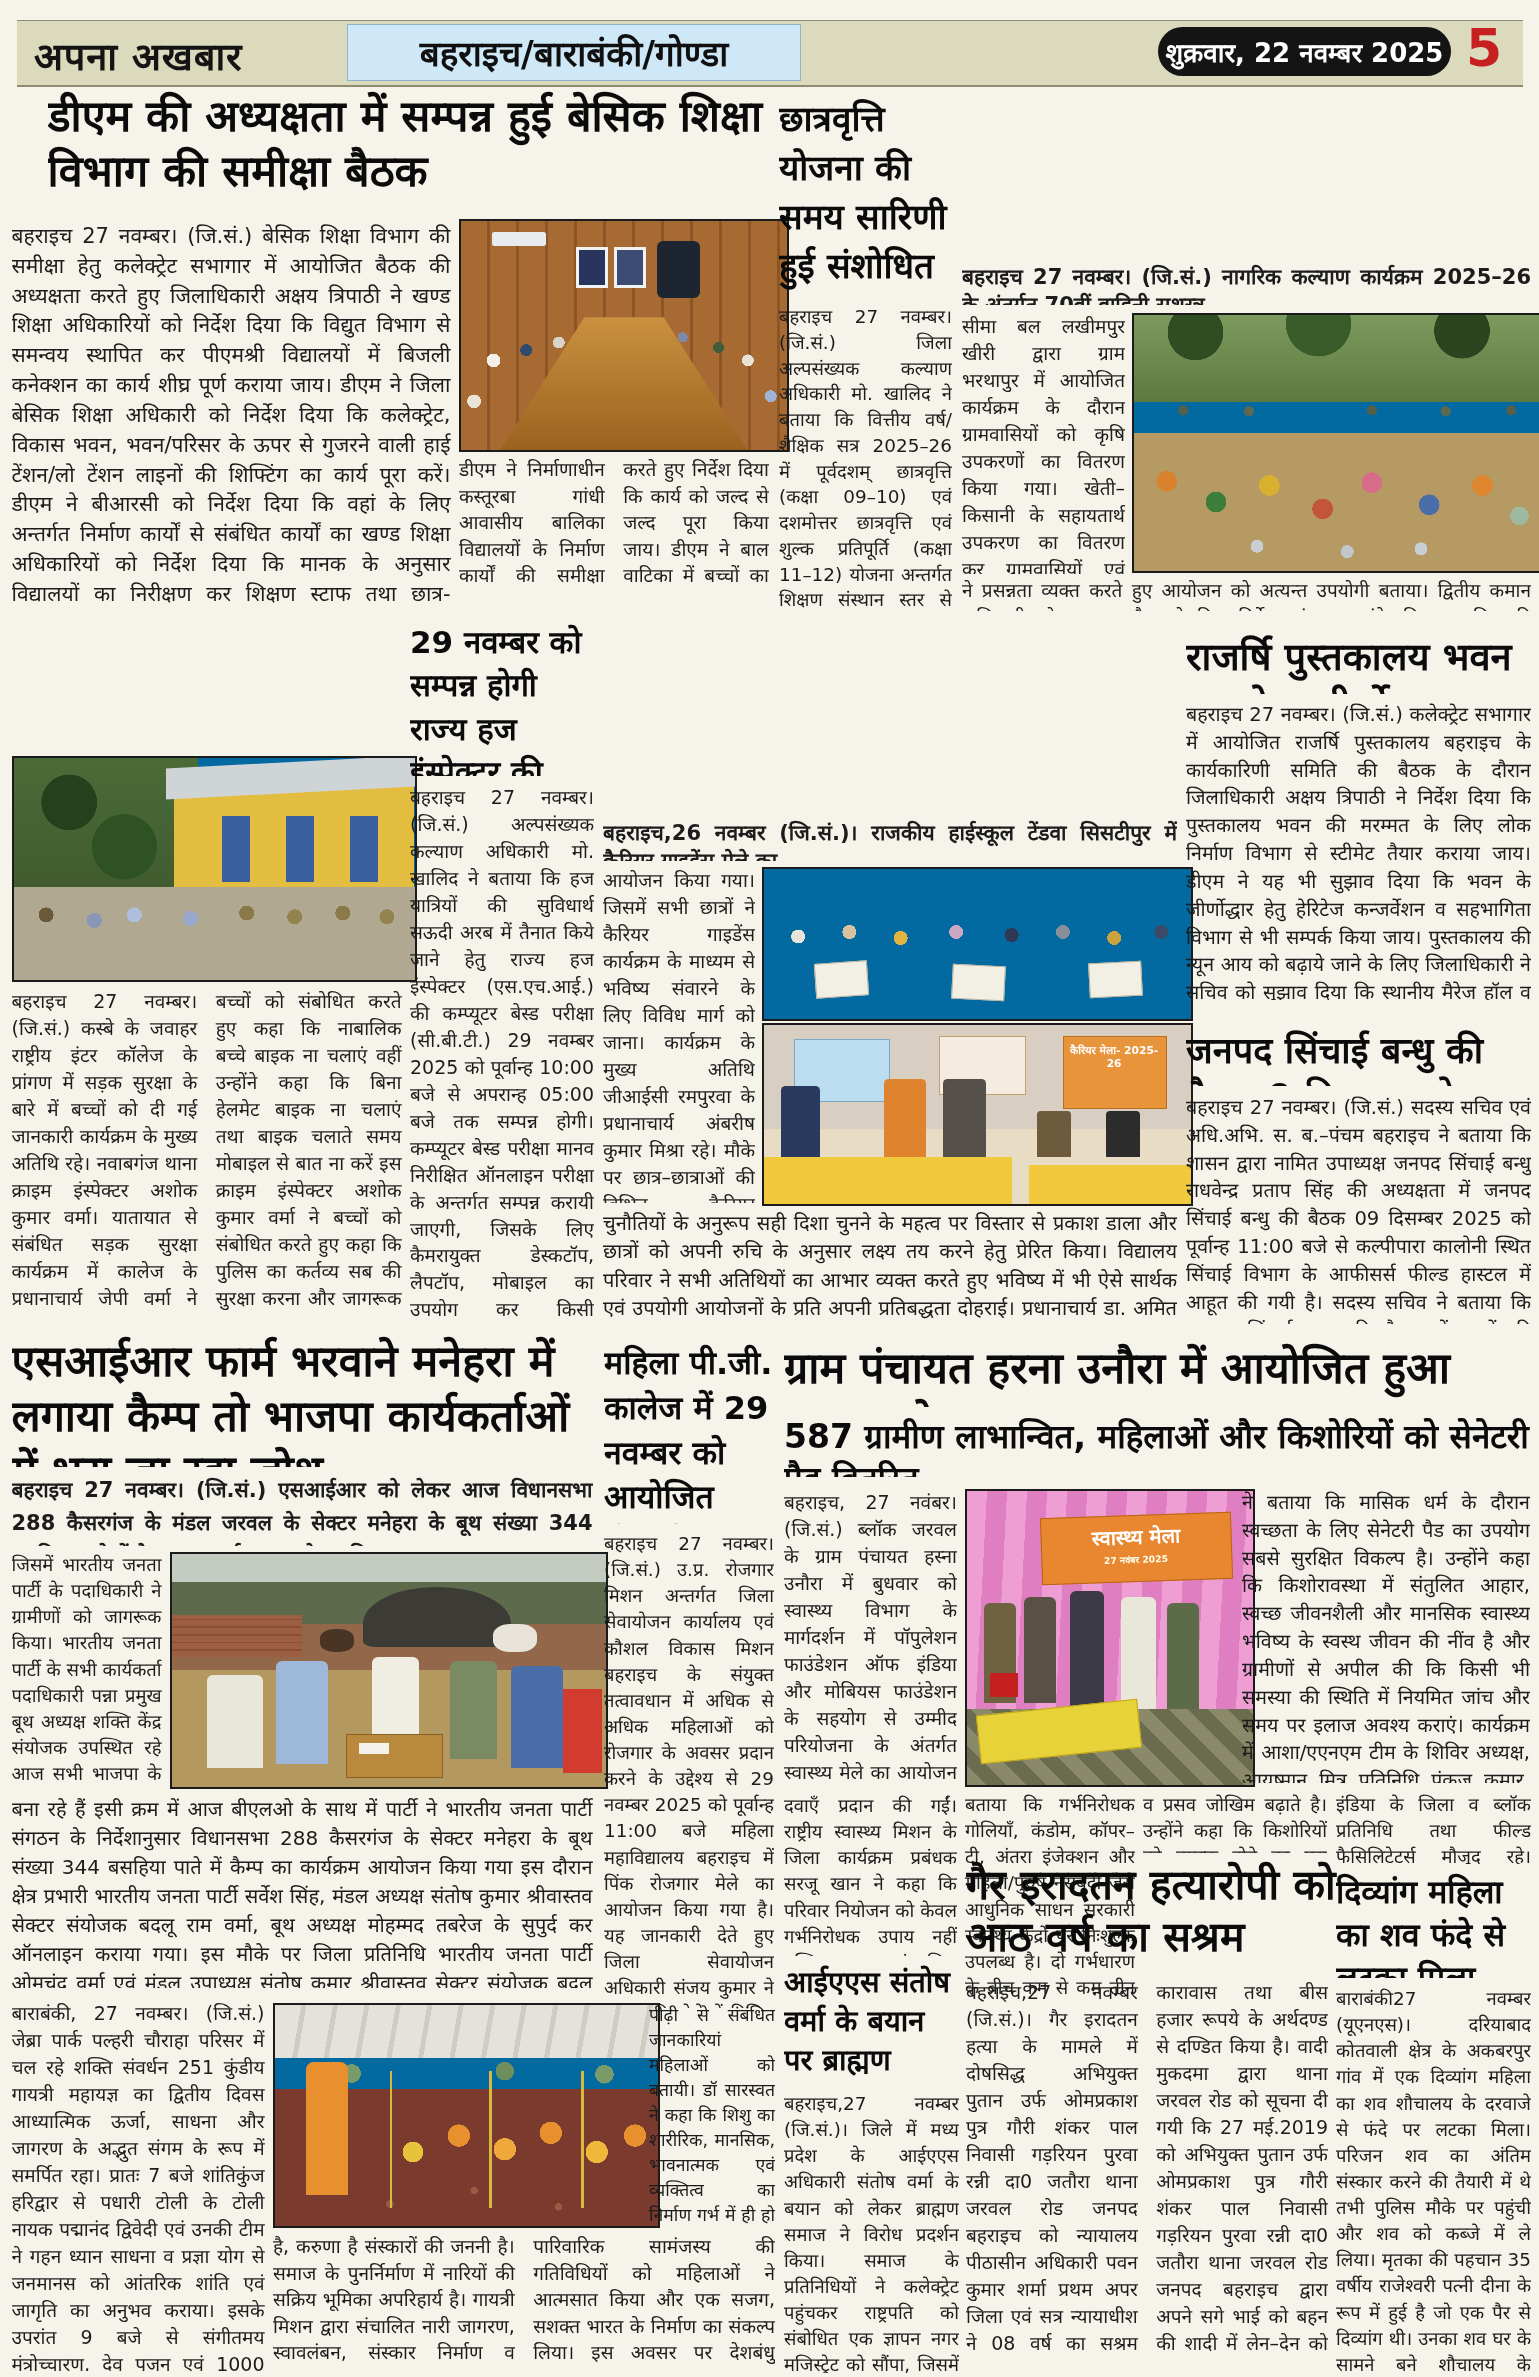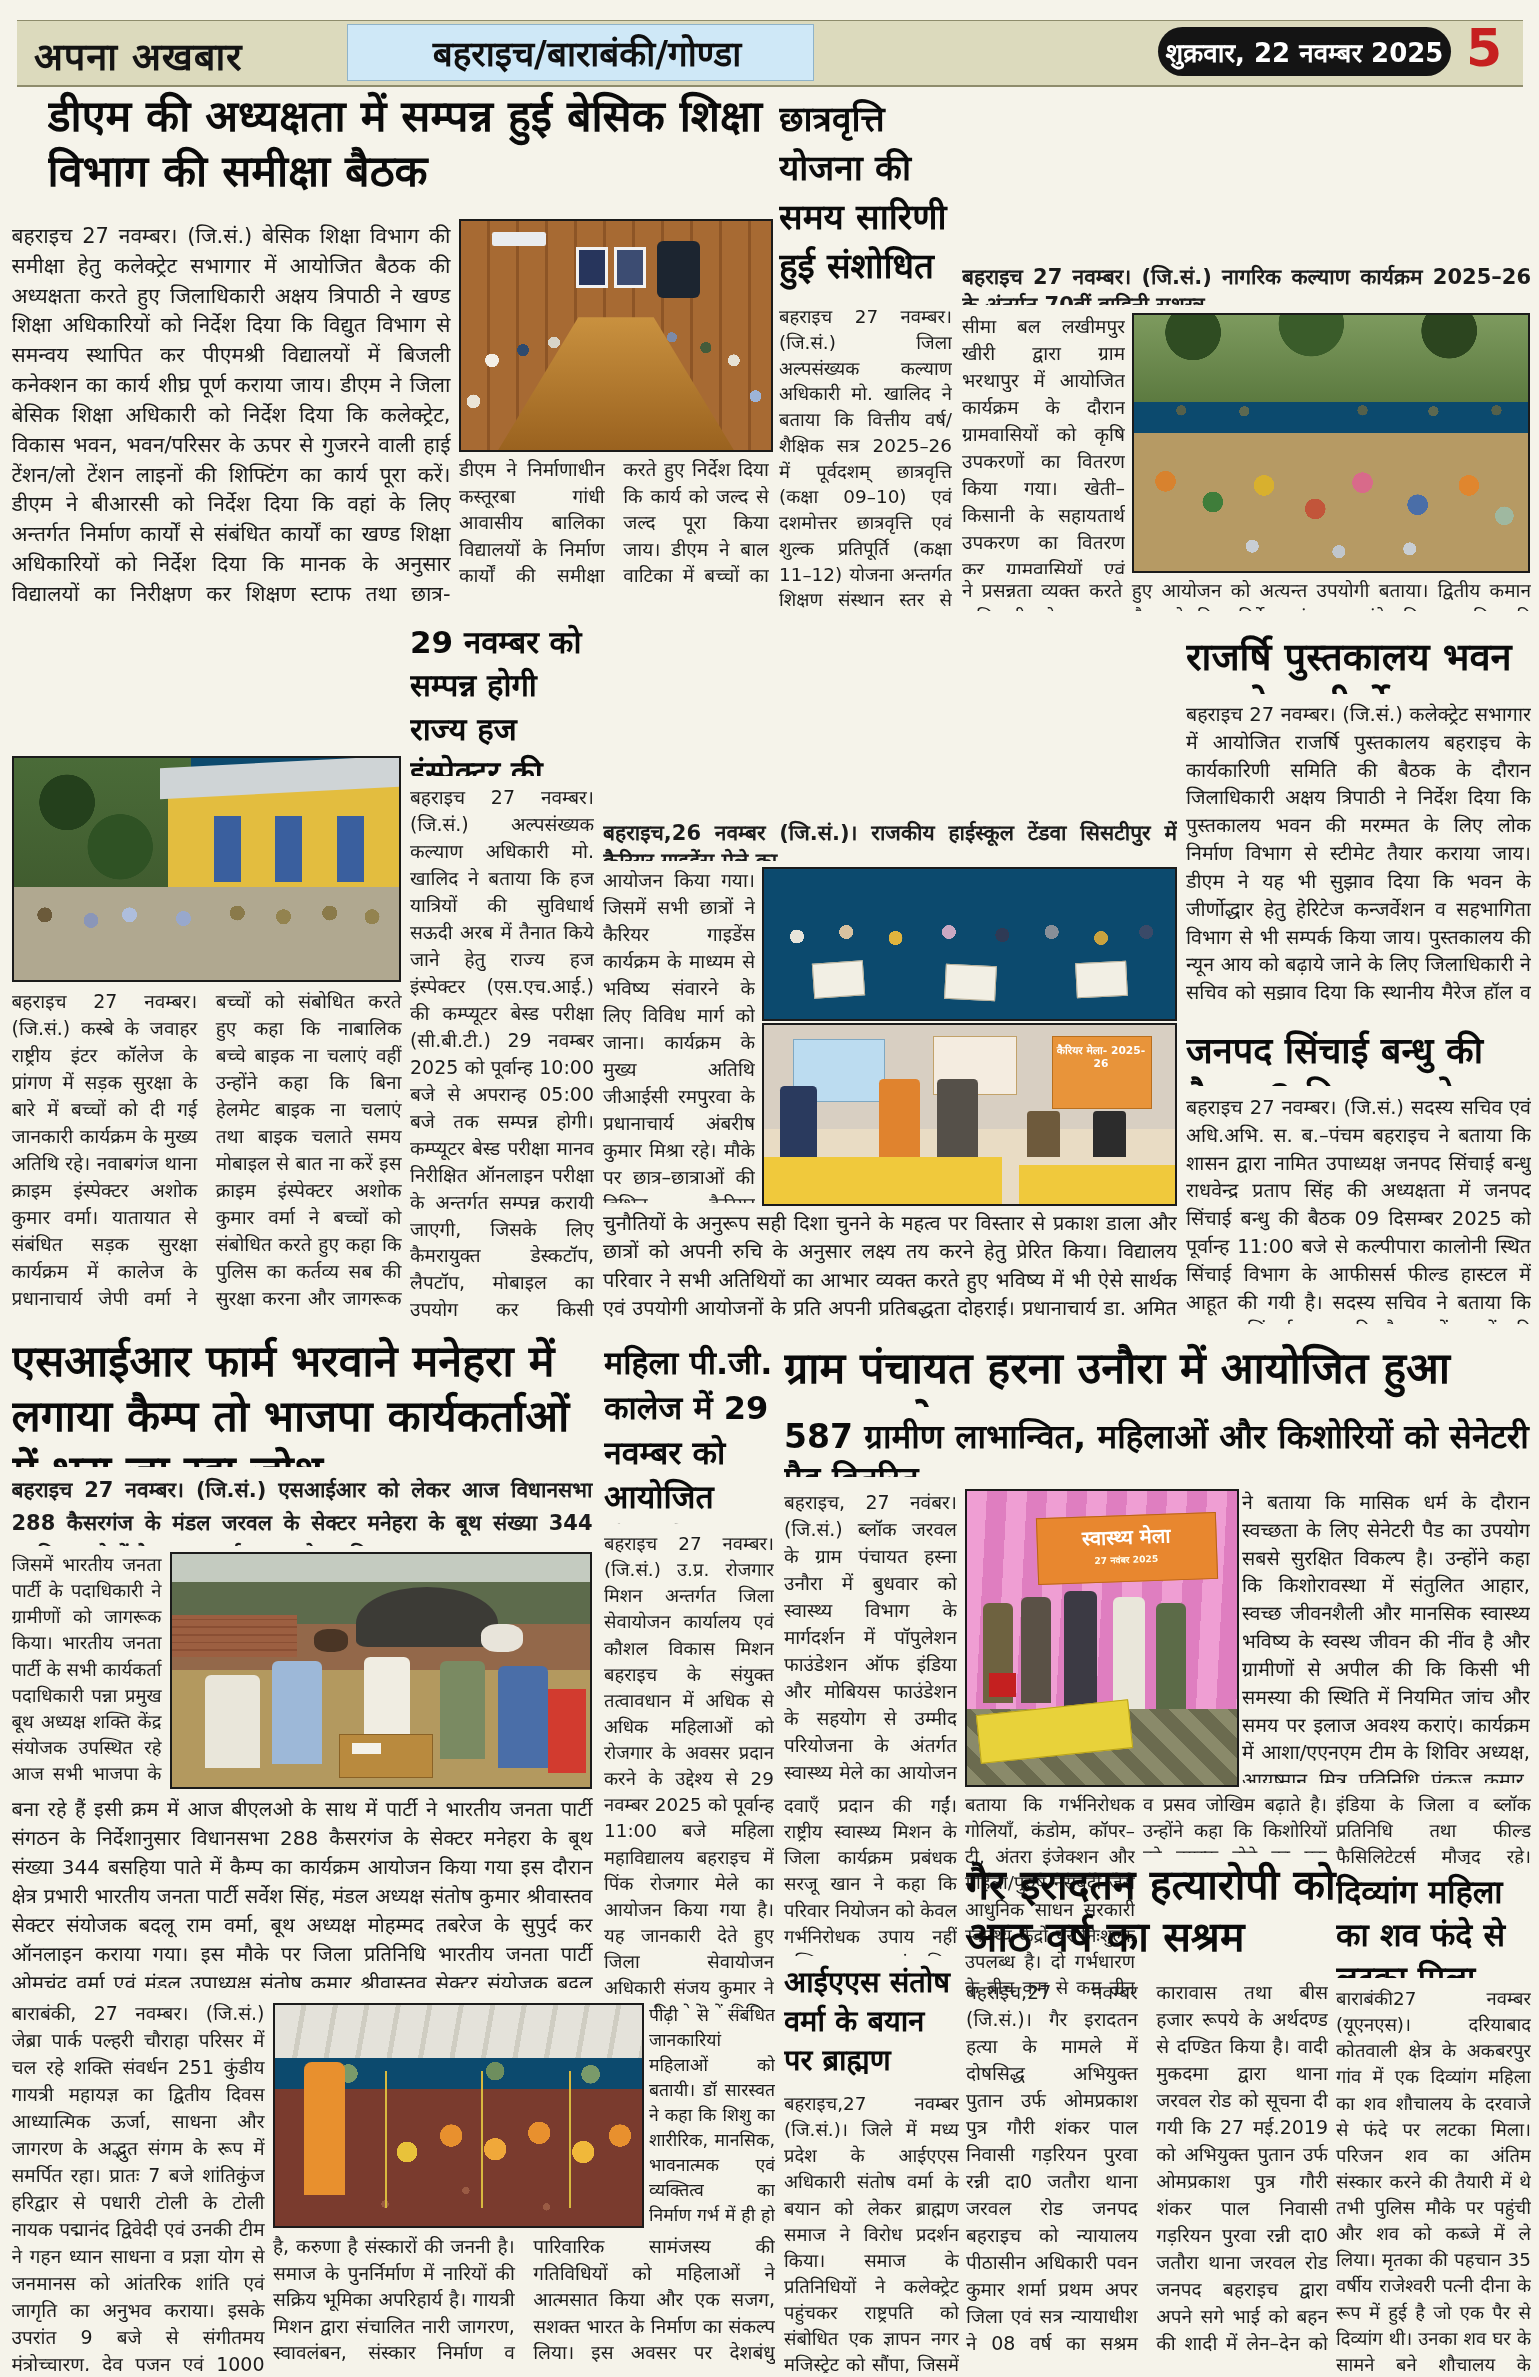--- a/index.html
+++ b/index.html
@@ -2,26 +2,26 @@
 <html style="font-size:12.3px"><head>
 <meta charset="utf-8">
 <style>
   html,body{margin:0;padding:0;}
   body{background:#e9e7db;font-family:"DejaVu Sans","Liberation Sans",sans-serif;}
   #page{position:relative;width:1540px;height:2377px;background:#f5f3ea;overflow:hidden;margin:0 auto;}
   .abs{position:absolute;}
   .headline{font-weight:800;color:#0b0b0b;line-height:1.28;overflow:hidden;}
   .body-txt{color:#1c1c1c;text-align:justify;overflow:hidden;}
   .dateline{font-weight:700;}
-  .photo{position:absolute;border:2.3px solid #1b1b1b;overflow:hidden;background:#0c4a6e;}
+  .photo{position:absolute;border:2.3px solid #1b1b1b;overflow:hidden;background:#0369a1;padding-left:16px;}
   .cols2{column-count:2;column-gap:18.4px;}
   
   #hdr{position:absolute;left:17px;top:20px;width:1506px;height:64px;background:#dcdabd;border-top:1.5px solid #8e8c6c;border-bottom:2.3px solid #8e8c6c;}
   #hdr .nameplate{position:absolute;left:17px;top:7.7px;font-size:38px;font-weight:800;color:#141414;letter-spacing:0.8px;}
-  #hdr .region-box{position:absolute;left:330px;top:3.1px;width:452px;height:55px;background:#cfe8f7;border:1.5px solid #8fb3c9;display:flex;align-items:center;justify-content:center;font-size:35px;font-weight:800;color:#101010;padding-left:13px;}
+  #hdr .region-box{position:absolute;left:330px;top:3.1px;width:452px;height:55px;background:#cfe8f7;border:1.5px solid #8fb3c9;display:flex;align-items:center;justify-content:center;font-size:35px;font-weight:800;color:#101010;}
   #hdr .date-pill{position:absolute;left:1141px;top:6.1px;width:293px;height:49px;background:#141414;border-radius:28px;display:flex;align-items:center;justify-content:center;color:#ffffff;font-size:26px;font-weight:800;}
   #hdr .pagenum{position:absolute;left:1449px;top:-3.1px;font-size:52px;font-weight:800;color:#c62020;}
   .banner-label{position:absolute;color:#fff;font-weight:800;text-align:center;}
 </style>
 </head>
 <body>
 
 <div id="page">
 
   <div id="hdr">

